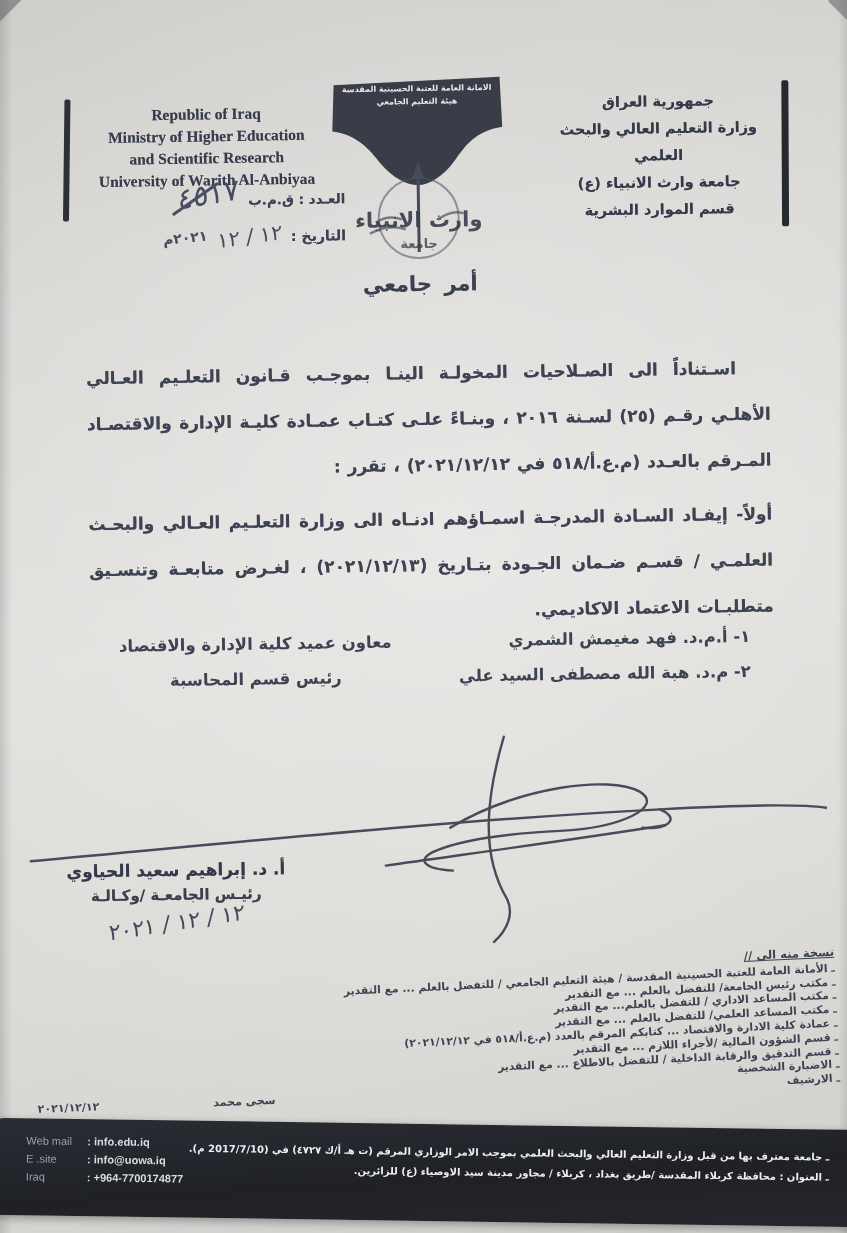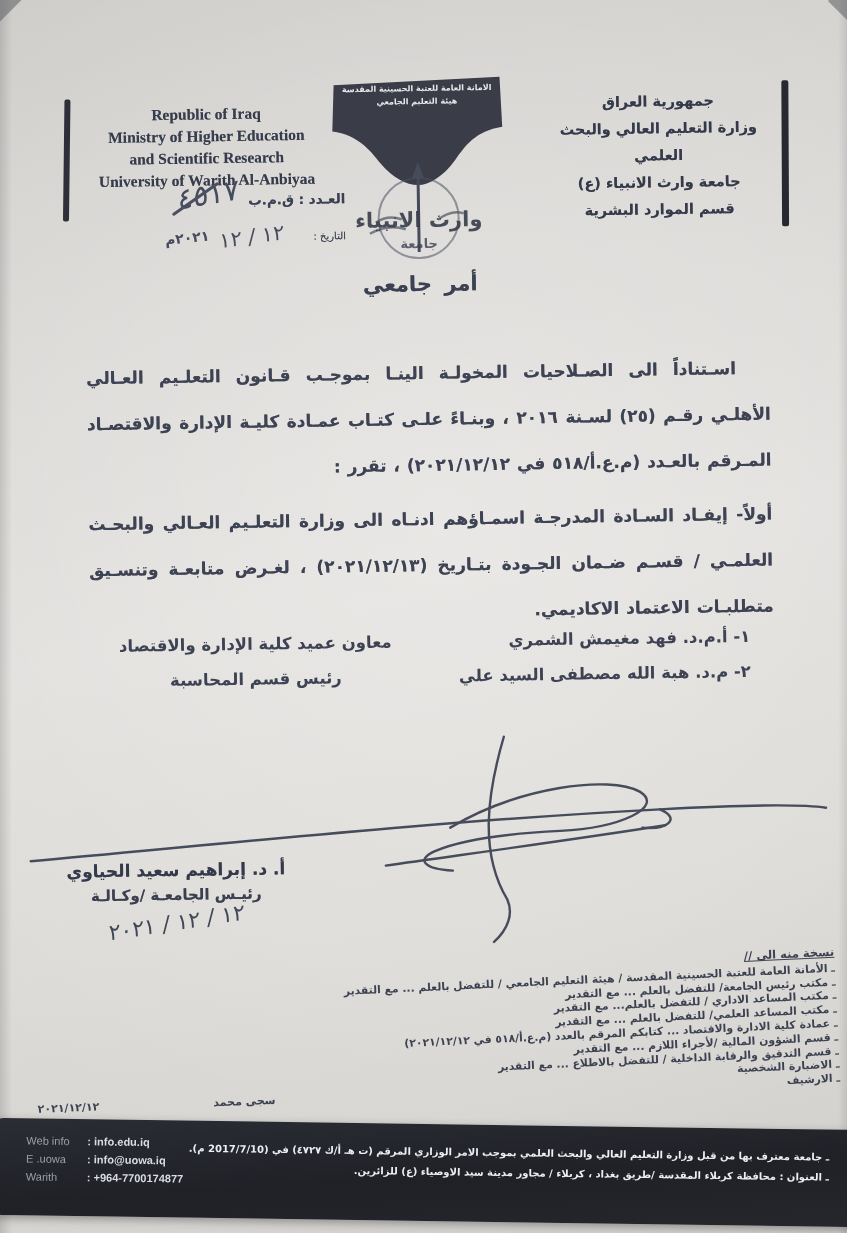--- a/index.html
+++ b/index.html
@@ -32,21 +32,21 @@
     font-family:"Liberation Serif",serif;font-weight:700;font-size:15.5px;line-height:22px;color:#363c4c;}
   .hdr-ar{position:absolute;left:545px;top:92px;width:238px;text-align:center;direction:rtl;
     font-weight:700;font-size:14.5px;line-height:27px;color:#343a4a;}
 
   .hand{font-weight:400;color:#464c5e;}
   .serial-row{position:absolute;left:60px;top:186px;width:290px;direction:rtl;display:flex;align-items:center;gap:8px;padding-right:14px;}
   .serial-label{font-weight:700;font-size:13.5px;color:#3b4152;white-space:nowrap;}
   .serial-value{font-size:29px;letter-spacing:3px;transform:rotate(-9deg) skewX(-8deg);margin-top:-12px;}
   .serial-slash{position:absolute;left:112px;top:8px;width:56px;height:2.5px;background:#4a5062;transform:rotate(-34deg);border-radius:2px;}
   .date-row{position:absolute;left:60px;top:222px;width:290px;direction:rtl;display:flex;align-items:center;gap:9px;padding-right:28px;}
-  .date-label{font-weight:400;font-size:10px;color:#3b4152;white-space:nowrap;margin-left:20px;}
+  .date-label{font-weight:700;font-size:14px;color:#3b4152;white-space:nowrap;}
   .date-value{font-size:21px;letter-spacing:2px;transform:rotate(-7deg) skewX(-6deg);}
   .date-year{font-size:14px;transform:rotate(-5deg);font-weight:700;}
 
   
   .logo{position:absolute;left:330px;top:72px;width:186px;height:192px;}
   .logo svg{position:absolute;inset:0;}
   .logo-t1{position:absolute;left:8px;right:8px;top:12px;text-align:center;direction:rtl;
     font-size:8px;font-weight:700;color:#e9eaee;}
   .logo-t2{position:absolute;left:8px;right:8px;top:25px;text-align:center;direction:rtl;
     font-size:8px;font-weight:700;color:#e9eaee;}
@@ -197,29 +197,29 @@
     <div class="typist">
       <span>٢٠٢١/١٢/١٢</span>
       <span>سجى محمد</span>
     </div>
 
   </div>
 
   <div class="footer-bar">
     <div class="contacts">
       <div class="contact-row">
-        <span class="contact-label">Web info</span>
+        <span class="contact-label">Web mail</span>
         <span class="contact-value">: info.edu.iq</span>
       </div>
       <div class="contact-row">
-        <span class="contact-label">E .uowa</span>
+        <span class="contact-label">E .site</span>
         <span class="contact-value">: info@uowa.iq</span>
       </div>
       <div class="contact-row">
-        <span class="contact-label">Warith</span>
+        <span class="contact-label">Iraq</span>
         <span class="contact-value">: +964-7700174877</span>
       </div>
     </div>
     <div class="ar-foot">
       <div>ـ جامعة معترف بها من قبل وزارة التعليم العالي والبحث العلمي بموجب الامر الوزاري المرقم (ت هـ أ/ك ٤٧٢٧) في (2017/7/10 م).</div>
       <div>ـ العنوان : محافظة كربلاء المقدسة /طريق بغداد ، كربلاء / مجاور مدينة سيد الاوصياء (ع) للزائرين.</div>
     </div>
   </div>
 </div>
 

